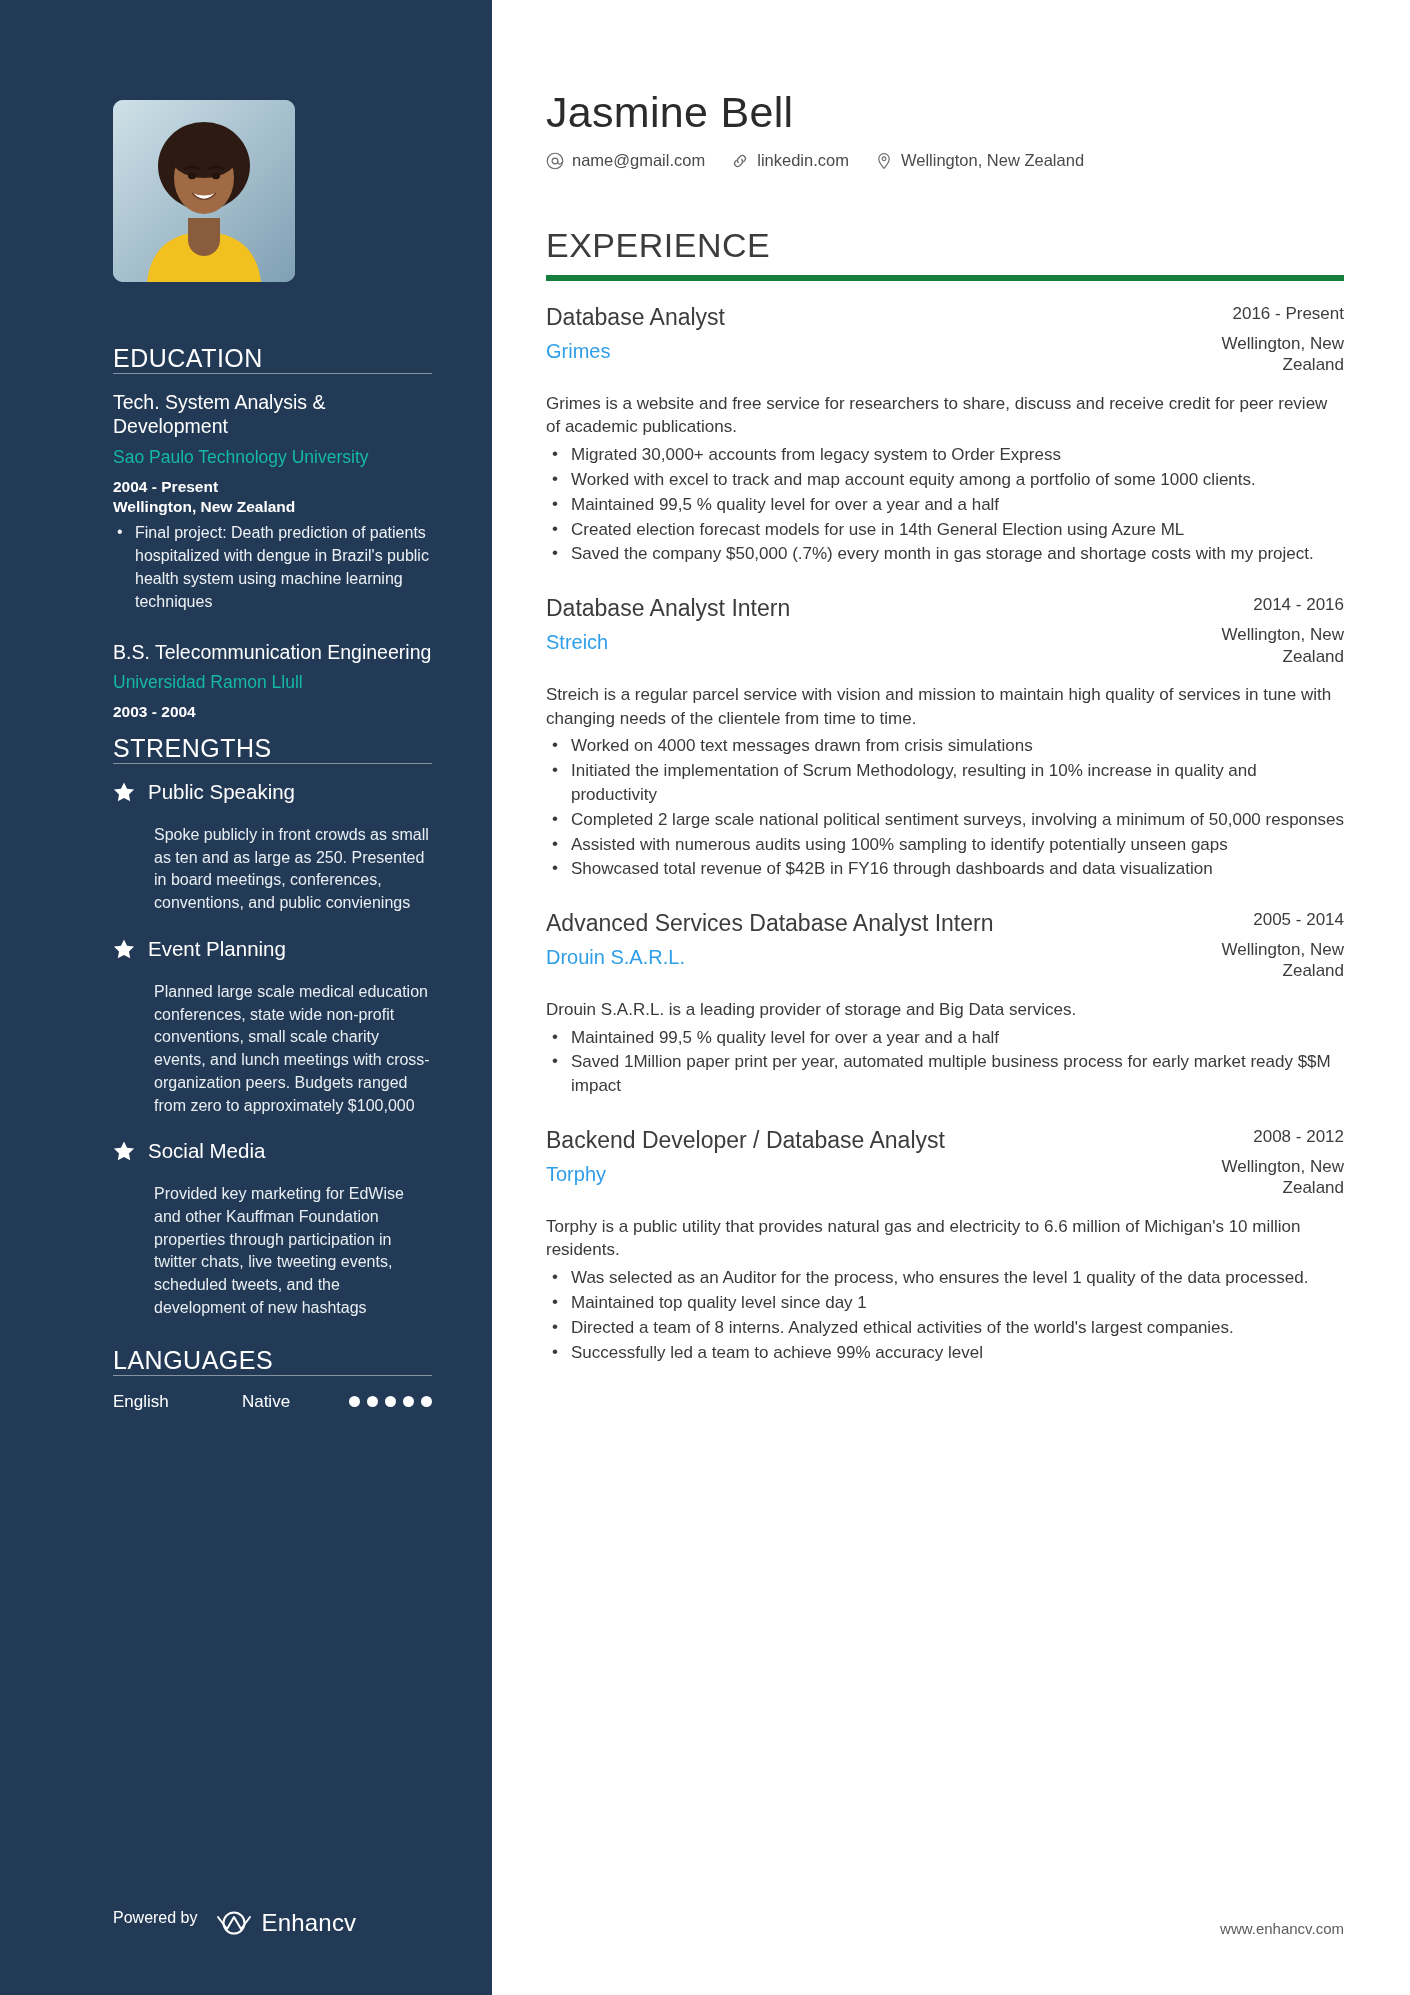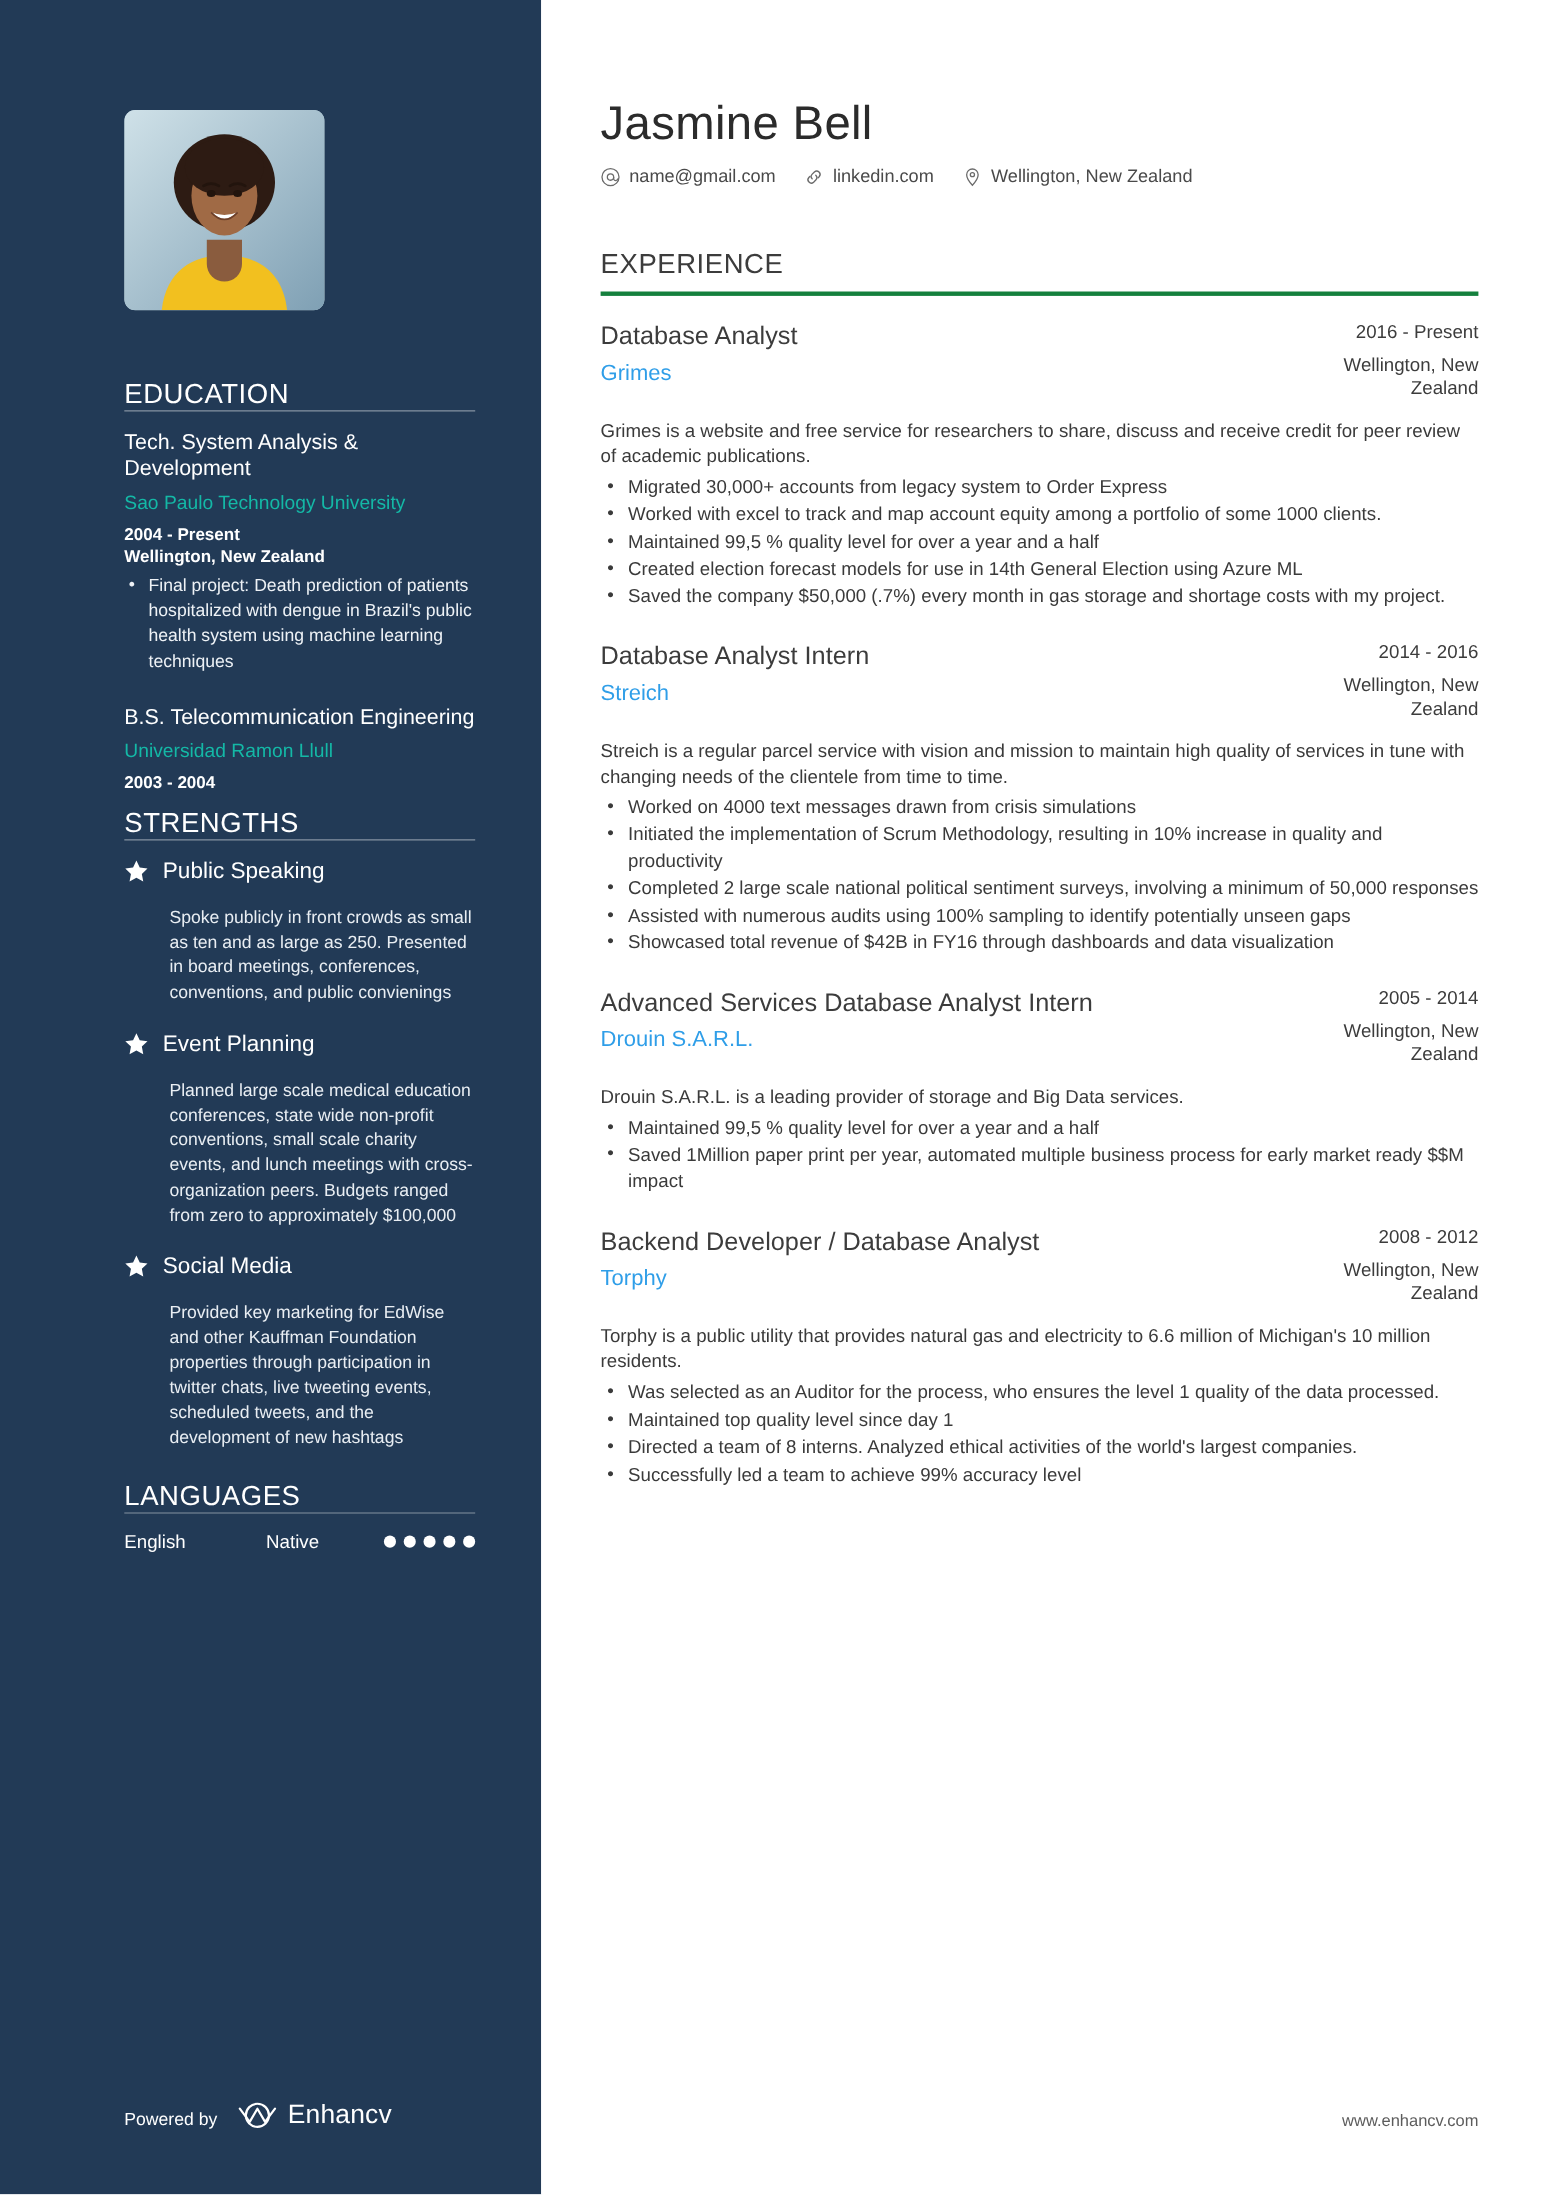--- a/index.html
+++ b/index.html
@@ -126,21 +126,21 @@
   .lang-name { width: 130px; }
   .lang-level { width: 108px; }
   .dots { display: flex; gap: 7px; align-items:center; }
   .dot { width: 11px; height: 11px; border-radius: 50%; background: #ffffff; display:block; }
 
   .powered {
     position: absolute;
     left: 113px;
     bottom: 58px;
     display: flex;
-    align-items: flex-end;
+    align-items: flex-start;
     gap: 17px;
     color: #ffffff;
   }
   .powered-label { font-size: 16px; }
   .brand { display:flex; align-items:center; gap:9px; }
   .brand-name { font-size: 24px; letter-spacing: 0.2px; }
 
   
   .main {
     flex: 1 1 auto;
@@ -160,26 +160,26 @@
     align-items: center;
     gap: 26px;
     color: #4a4a4a;
     font-size: 16.5px;
     margin-bottom: 56px;
   }
   .contact-item { display: flex; align-items: center; gap: 8px; }
   .contact-icon { width: 18px; height: 18px; display:block; flex:0 0 18px; }
 
   .main-title {
-    font-size: 25px;
+    font-size: 34px;
     font-weight: 400;
     color: #3c3c3c;
     letter-spacing: 0.5px;
     padding-bottom: 10px;
-    border-bottom: 4px solid #15803d;
+    border-bottom: 6px solid #15803d;
     margin-bottom: 22px;
   }
   .job { margin-bottom: 28px; }
   .job-head {
     display: flex;
     justify-content: space-between;
     align-items: flex-start;
     gap: 20px;
   }
   .job-left { flex: 1 1 auto; }

